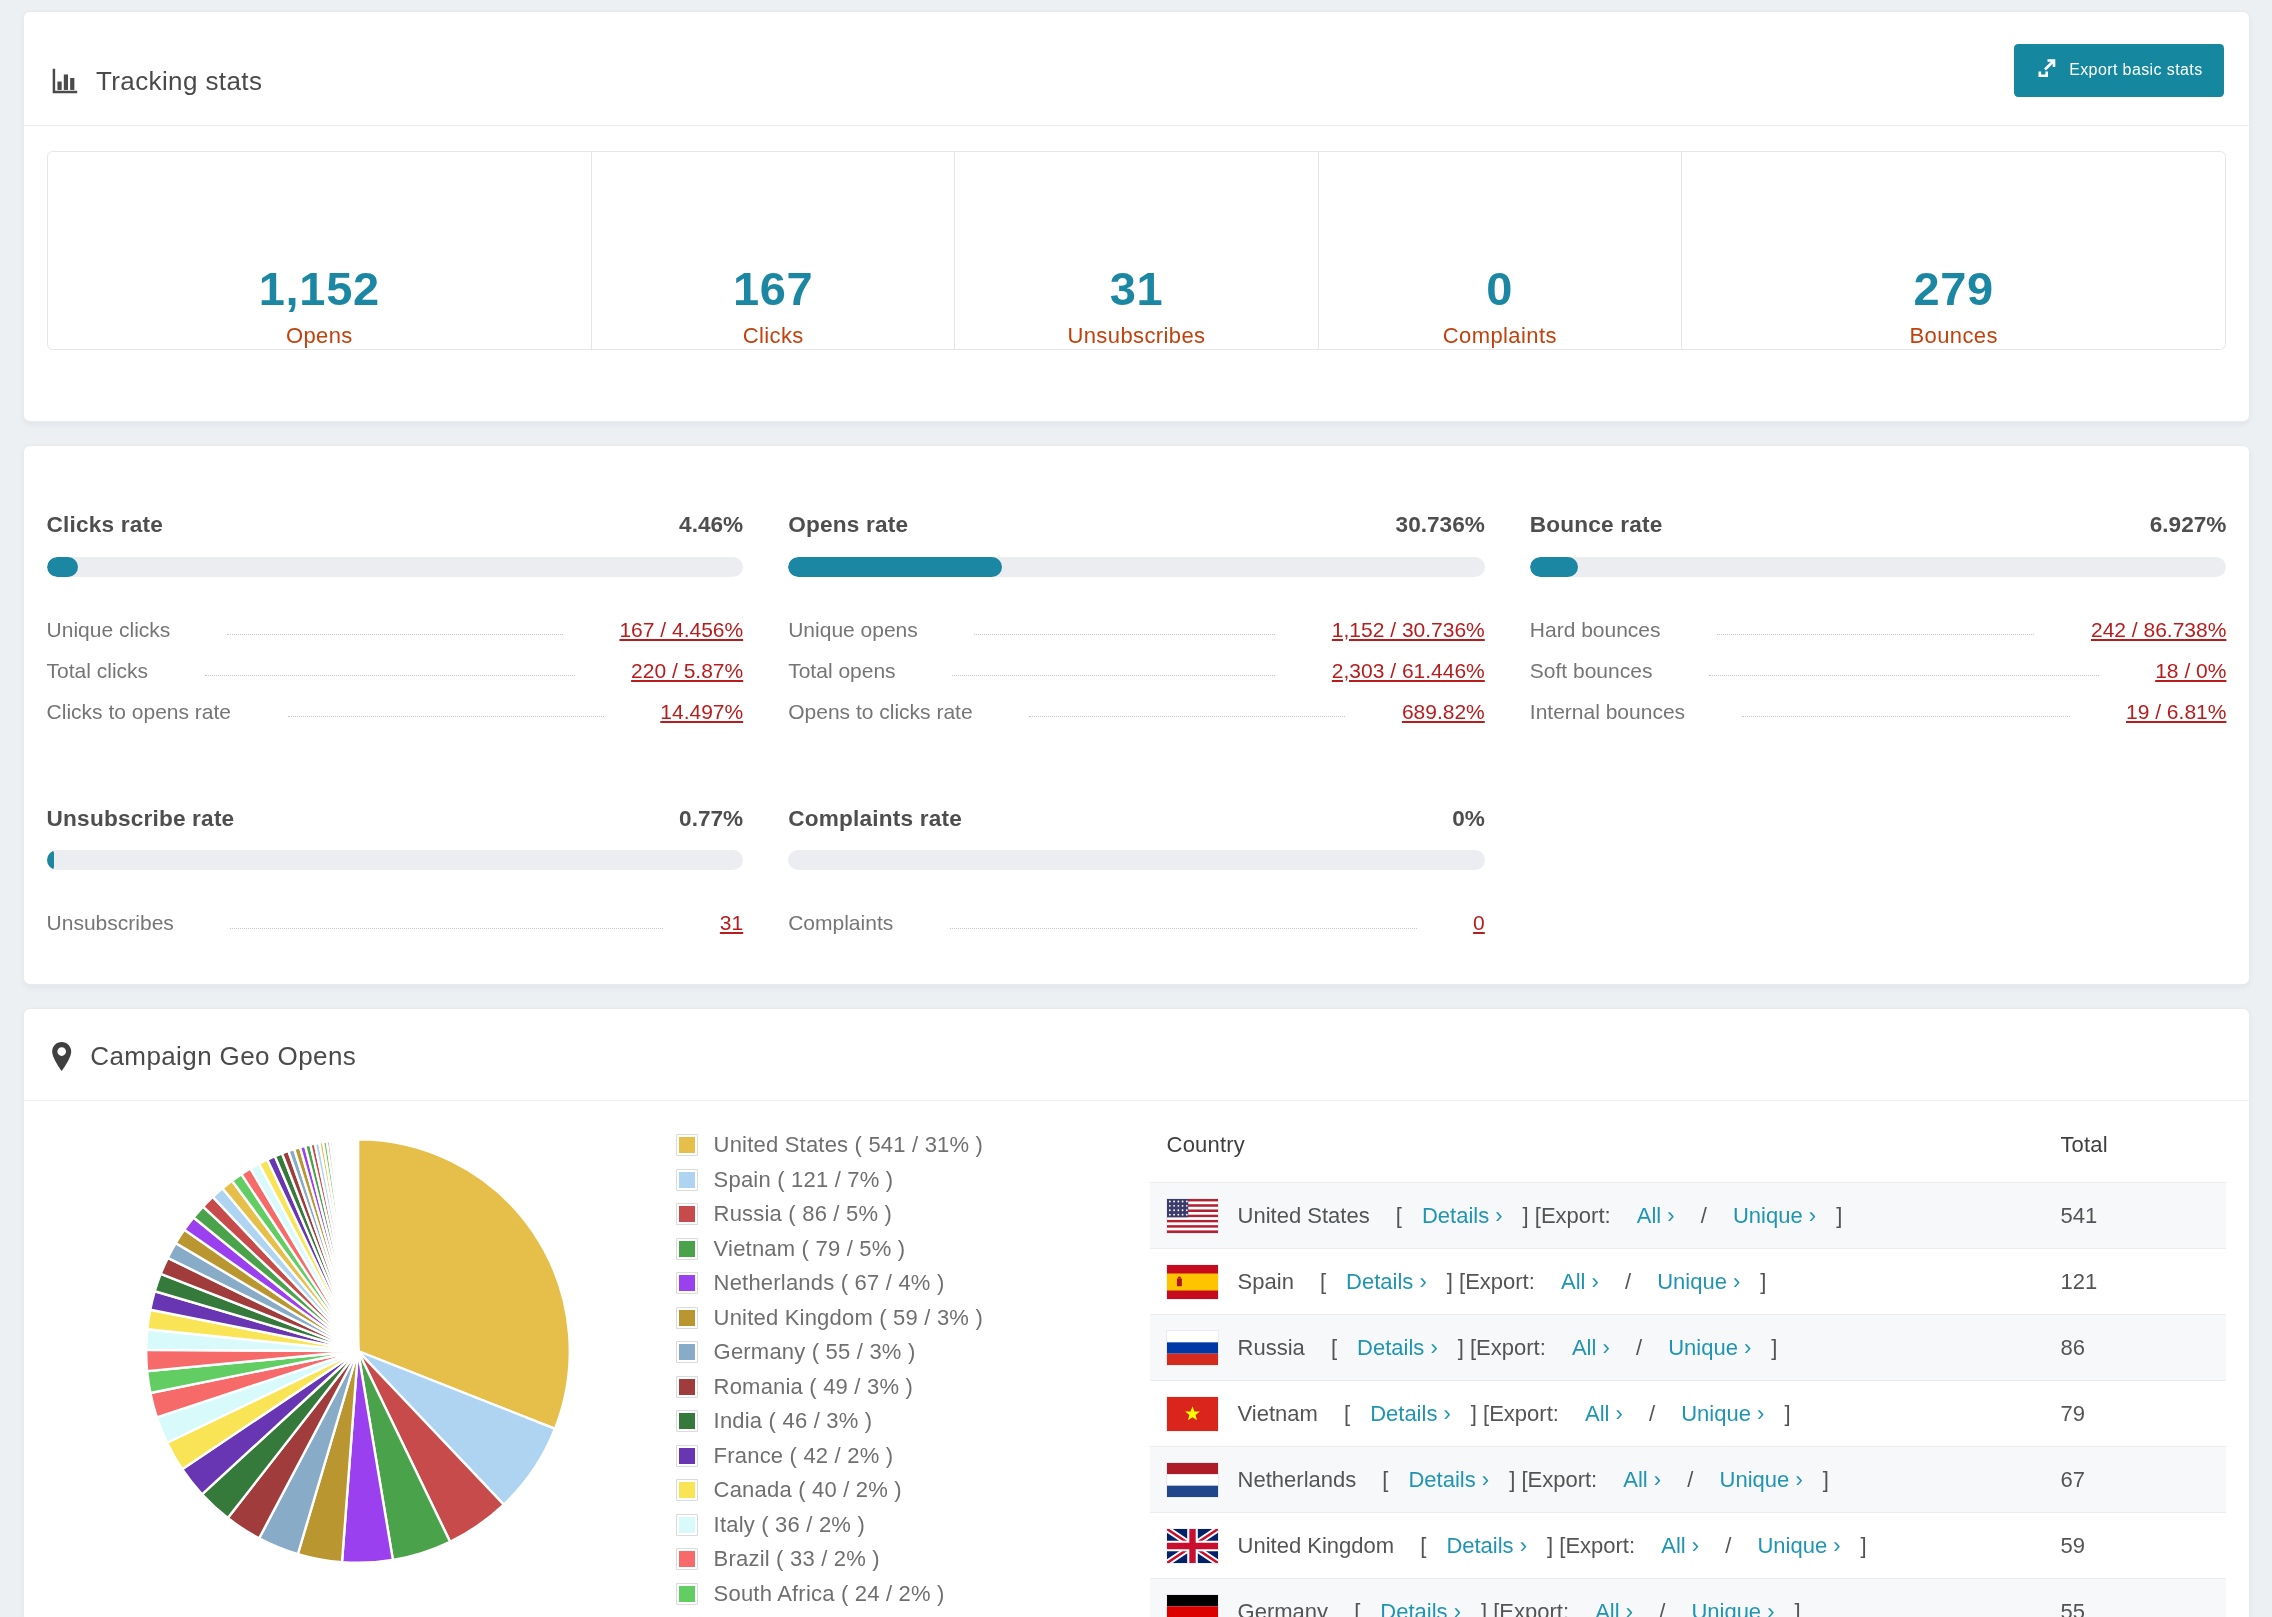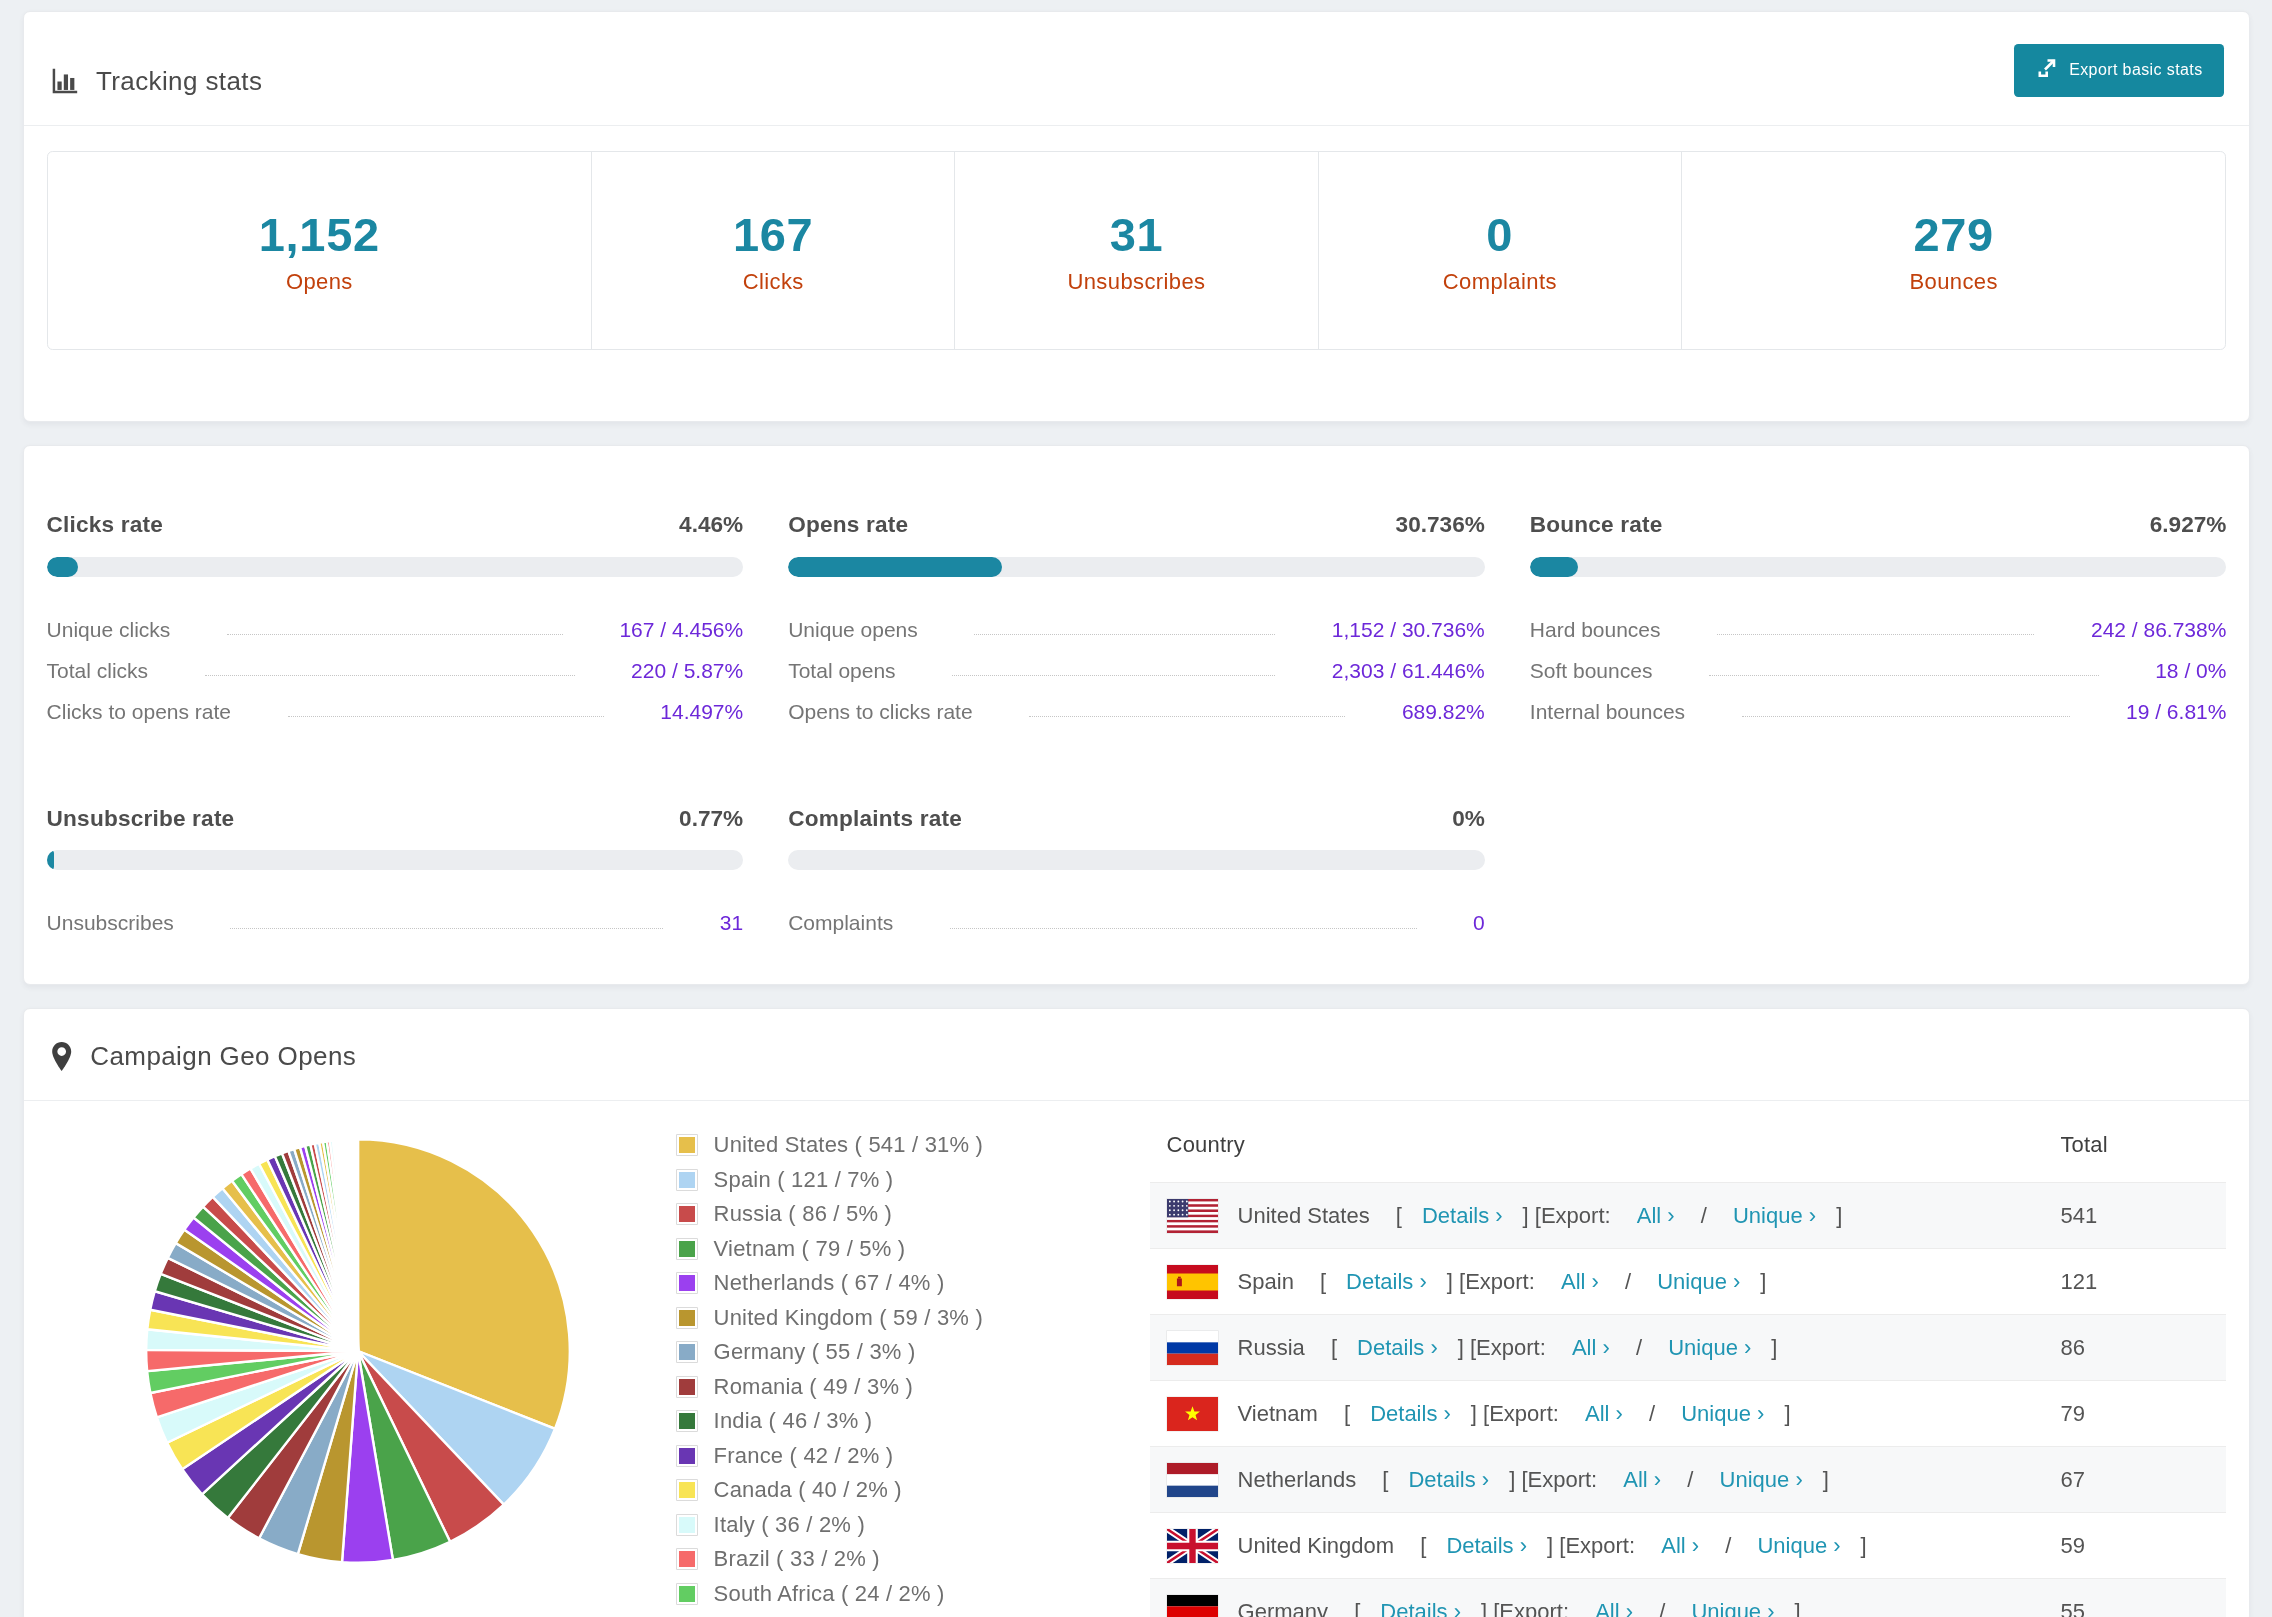--- a/index.html
+++ b/index.html
@@ -35,21 +35,21 @@
     padding: 12.7px 21px; cursor: pointer;
   }
 
   
   .stats-box {
     margin: 25.4px 22.6px 71px 22.6px;
     border: 0.7px solid #e4e7ea; border-radius: 5.6px;
     display: flex; height: 199px;
   }
   .stat-cell {
-    display: flex; flex-direction: column; align-items: center; justify-content: center;
+    display: flex; flex-direction: column; align-items: center; justify-content: flex-end;
     border-right: 0.7px solid #e4e7ea;
   }
   .stat-cell:last-child { border-right: none; }
   .stat-cell.wide { flex: 3; }
   .stat-cell.narrow { flex: 2; }
   .stat-value { font-size: 47px; font-weight: 700; color: #1b87a2; letter-spacing: 0.7px; }
   .stat-label { font-size: 22px; color: #c2410c; margin-top: 7px; letter-spacing: 0.4px; }
 
   
   .rates-grid {
@@ -61,21 +61,21 @@
   .rate-title { font-size: 22.6px; font-weight: 700; color: #4e4e4e; letter-spacing: 0.2px; }
   .rate-pct   { font-size: 22.6px; font-weight: 700; color: #4e4e4e; }
   .bar-track {
     margin-top: 18.4px; height: 20px; border-radius: 10px; background: #ebedf0;
     overflow: hidden; position: relative;
   }
   .bar-fill { height: 100%; border-radius: 10px; background: #1b87a2; }
   .rate-rows { margin-top: 24px; }
   .rate-row { display: flex; align-items: flex-end; height: 41px; font-size: 21px; color: #757575; gap: 48px; }
   .rate-row .dots { flex: 1; border-bottom: 1.4px dotted #c6c6c6; margin: 0 8.5px 6.4px 8.5px; }
-  .rate-row .val { color: #6d28d9; white-space: nowrap; }
+  .rate-row .val { color: #b91c1c; white-space: nowrap; text-decoration: underline; }
 
   
   .geo-card { height: 615px; overflow: hidden; }
   .geo-body { display: flex; align-items: flex-start; padding: 7px 22.6px 0 22.6px; }
   .pie-wrap { margin: 10px 0 0 78px; width: 466px; flex: none; }
   .legend { margin: 24px 0 0 86px; width: 452px; flex: none; }
   .legend-item { display: flex; align-items: center; gap: 17px; margin-bottom: 8.5px; }
   .legend-swatch {
     width: 20px; height: 20px; flex: none;
     border: 2.8px solid #fff; box-shadow: 0 0 0 0.7px #ccc;

